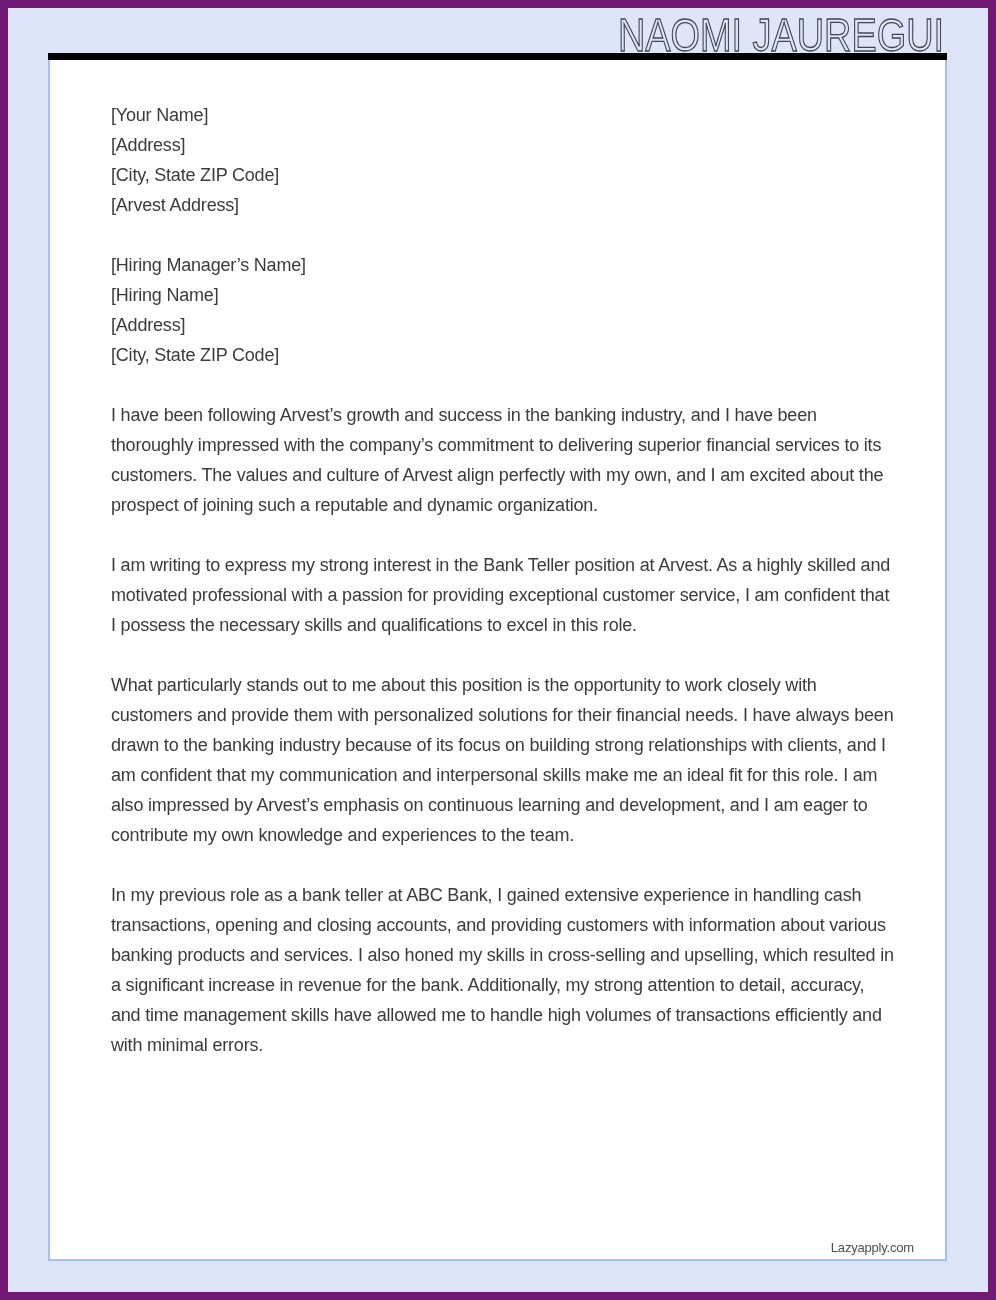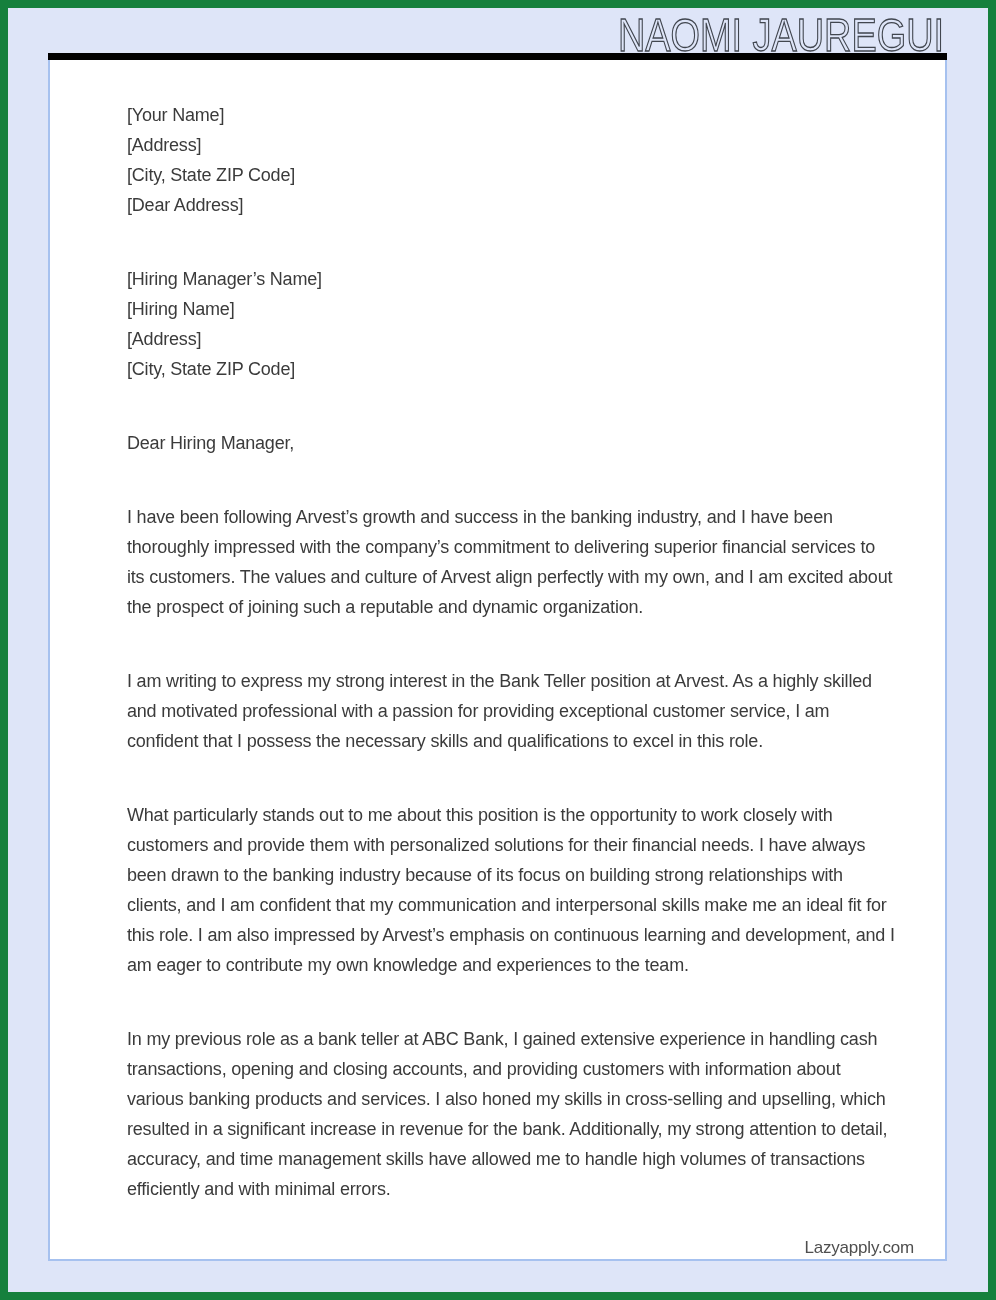--- a/index.html
+++ b/index.html
@@ -3,21 +3,21 @@
 <meta charset="utf-8">
 <style>
   * { margin: 0; padding: 0; box-sizing: border-box; }
   html, body { width: 996px; height: 1300px; }
   body { font-family: "Liberation Sans", sans-serif; }
 
   .screen {
     position: relative;
     width: 996px;
     height: 1300px;
-    background: #15803d;           
+    background: #701a75;           
     overflow: hidden;
   }
 
   .canvas {
     position: absolute;
     left: 8px; top: 8px; right: 8px; bottom: 8px;
     background: #dee5f8;           
   }
 
   .header-name-svg {
@@ -43,37 +43,37 @@
   .page {
     position: absolute;
     left: 40px;
     top: 52px;
     width: 899px;
     height: 1201px;
     background: #ffffff;
     border-left: 2px solid #a6c1ef;
     border-right: 2px solid #a6c1ef;
     border-bottom: 2px solid #a6c1ef;
-    padding: 40px 50px 0 77px;
+    padding: 40px 50px 0 61px;
     overflow: hidden;
   }
 
   .letter {
     color: #3b3b3b;
     font-size: 18px;
     line-height: 30px;
     letter-spacing: -0.2px;
   }
-  .letter > * + * { margin-top: 44px; }   
+  .letter > * + * { margin-top: 30px; }   
 
   .watermark {
     position: absolute;
     right: 31px;
     bottom: 2px;
-    font-size: 17px;
+    font-size: 13px;
     line-height: 19px;
     color: #4f4f4f;
     letter-spacing: -0.2px;
   }
 </style>
 </head>
 <body>
 
 <div class="screen">
   <div class="canvas">
@@ -84,31 +84,30 @@
 
     <div class="divider-bar"></div>
 
     <div class="page">
       <div class="letter">
 
         <div>
           <div>[Your Name]</div>
           <div>[Address]</div>
           <div>[City, State ZIP Code]</div>
-          <div>[Dear Address]</div>
+          <div>[Arvest Address]</div>
         </div>
 
         <div>
           <div>[Hiring Manager’s Name]</div>
           <div>[Hiring Name]</div>
           <div>[Address]</div>
           <div>[City, State ZIP Code]</div>
         </div>
 
-        <div>Dear Hiring Manager,</div>
 
         <p>I have been following Arvest’s growth and success in the banking industry, and I have been thoroughly impressed with the company’s commitment to delivering superior financial services to its customers. The values and culture of Arvest align perfectly with my own, and I am excited about the prospect of joining such a reputable and dynamic organization.</p>
         <p>I am writing to express my strong interest in the Bank Teller position at Arvest. As a highly skilled and motivated professional with a passion for providing exceptional customer service, I am confident that I possess the necessary skills and qualifications to excel in this role.</p>
         <p>What particularly stands out to me about this position is the opportunity to work closely with customers and provide them with personalized solutions for their financial needs. I have always been drawn to the banking industry because of its focus on building strong relationships with clients, and I am confident that my communication and interpersonal skills make me an ideal fit for this role. I am also impressed by Arvest’s emphasis on continuous learning and development, and I am eager to contribute my own knowledge and experiences to the team.</p>
         <p>In my previous role as a bank teller at ABC Bank, I gained extensive experience in handling cash transactions, opening and closing accounts, and providing customers with information about various banking products and services. I also honed my skills in cross-selling and upselling, which resulted in a significant increase in revenue for the bank. Additionally, my strong attention to detail, accuracy, and time management skills have allowed me to handle high volumes of transactions efficiently and with minimal errors.</p>
 
       </div>
 
       <div class="watermark">Lazyapply.com</div>
     </div>

